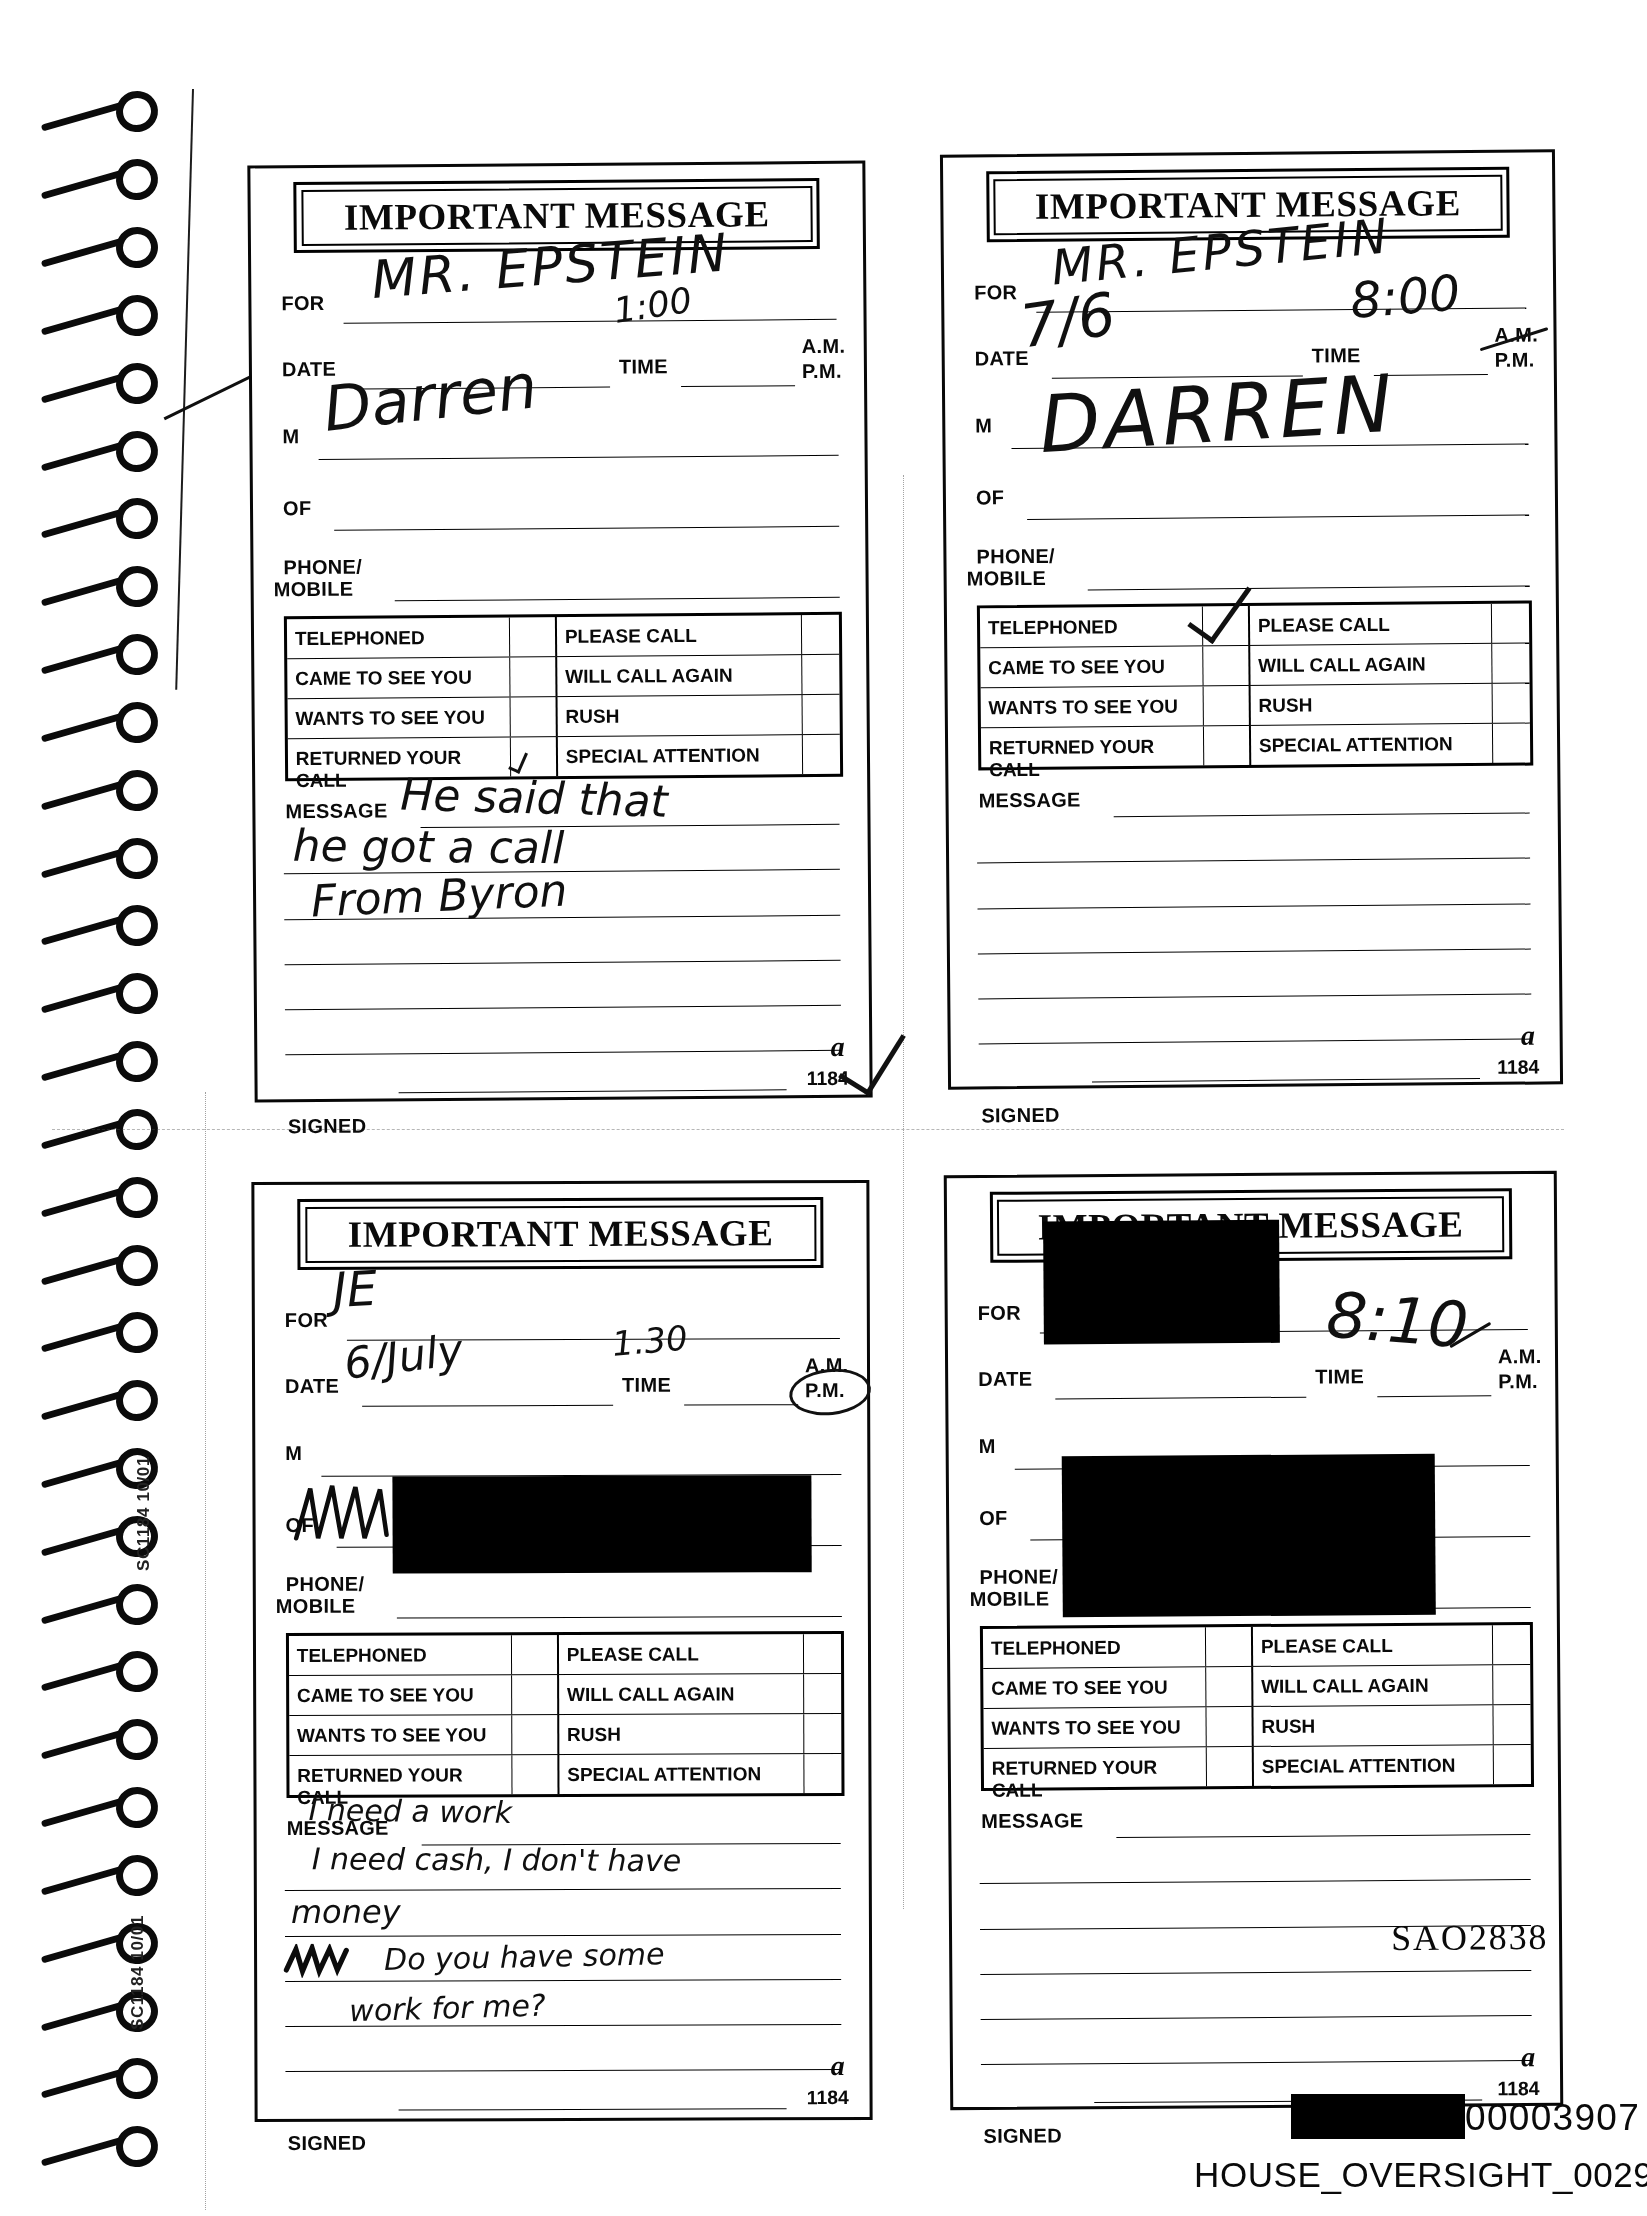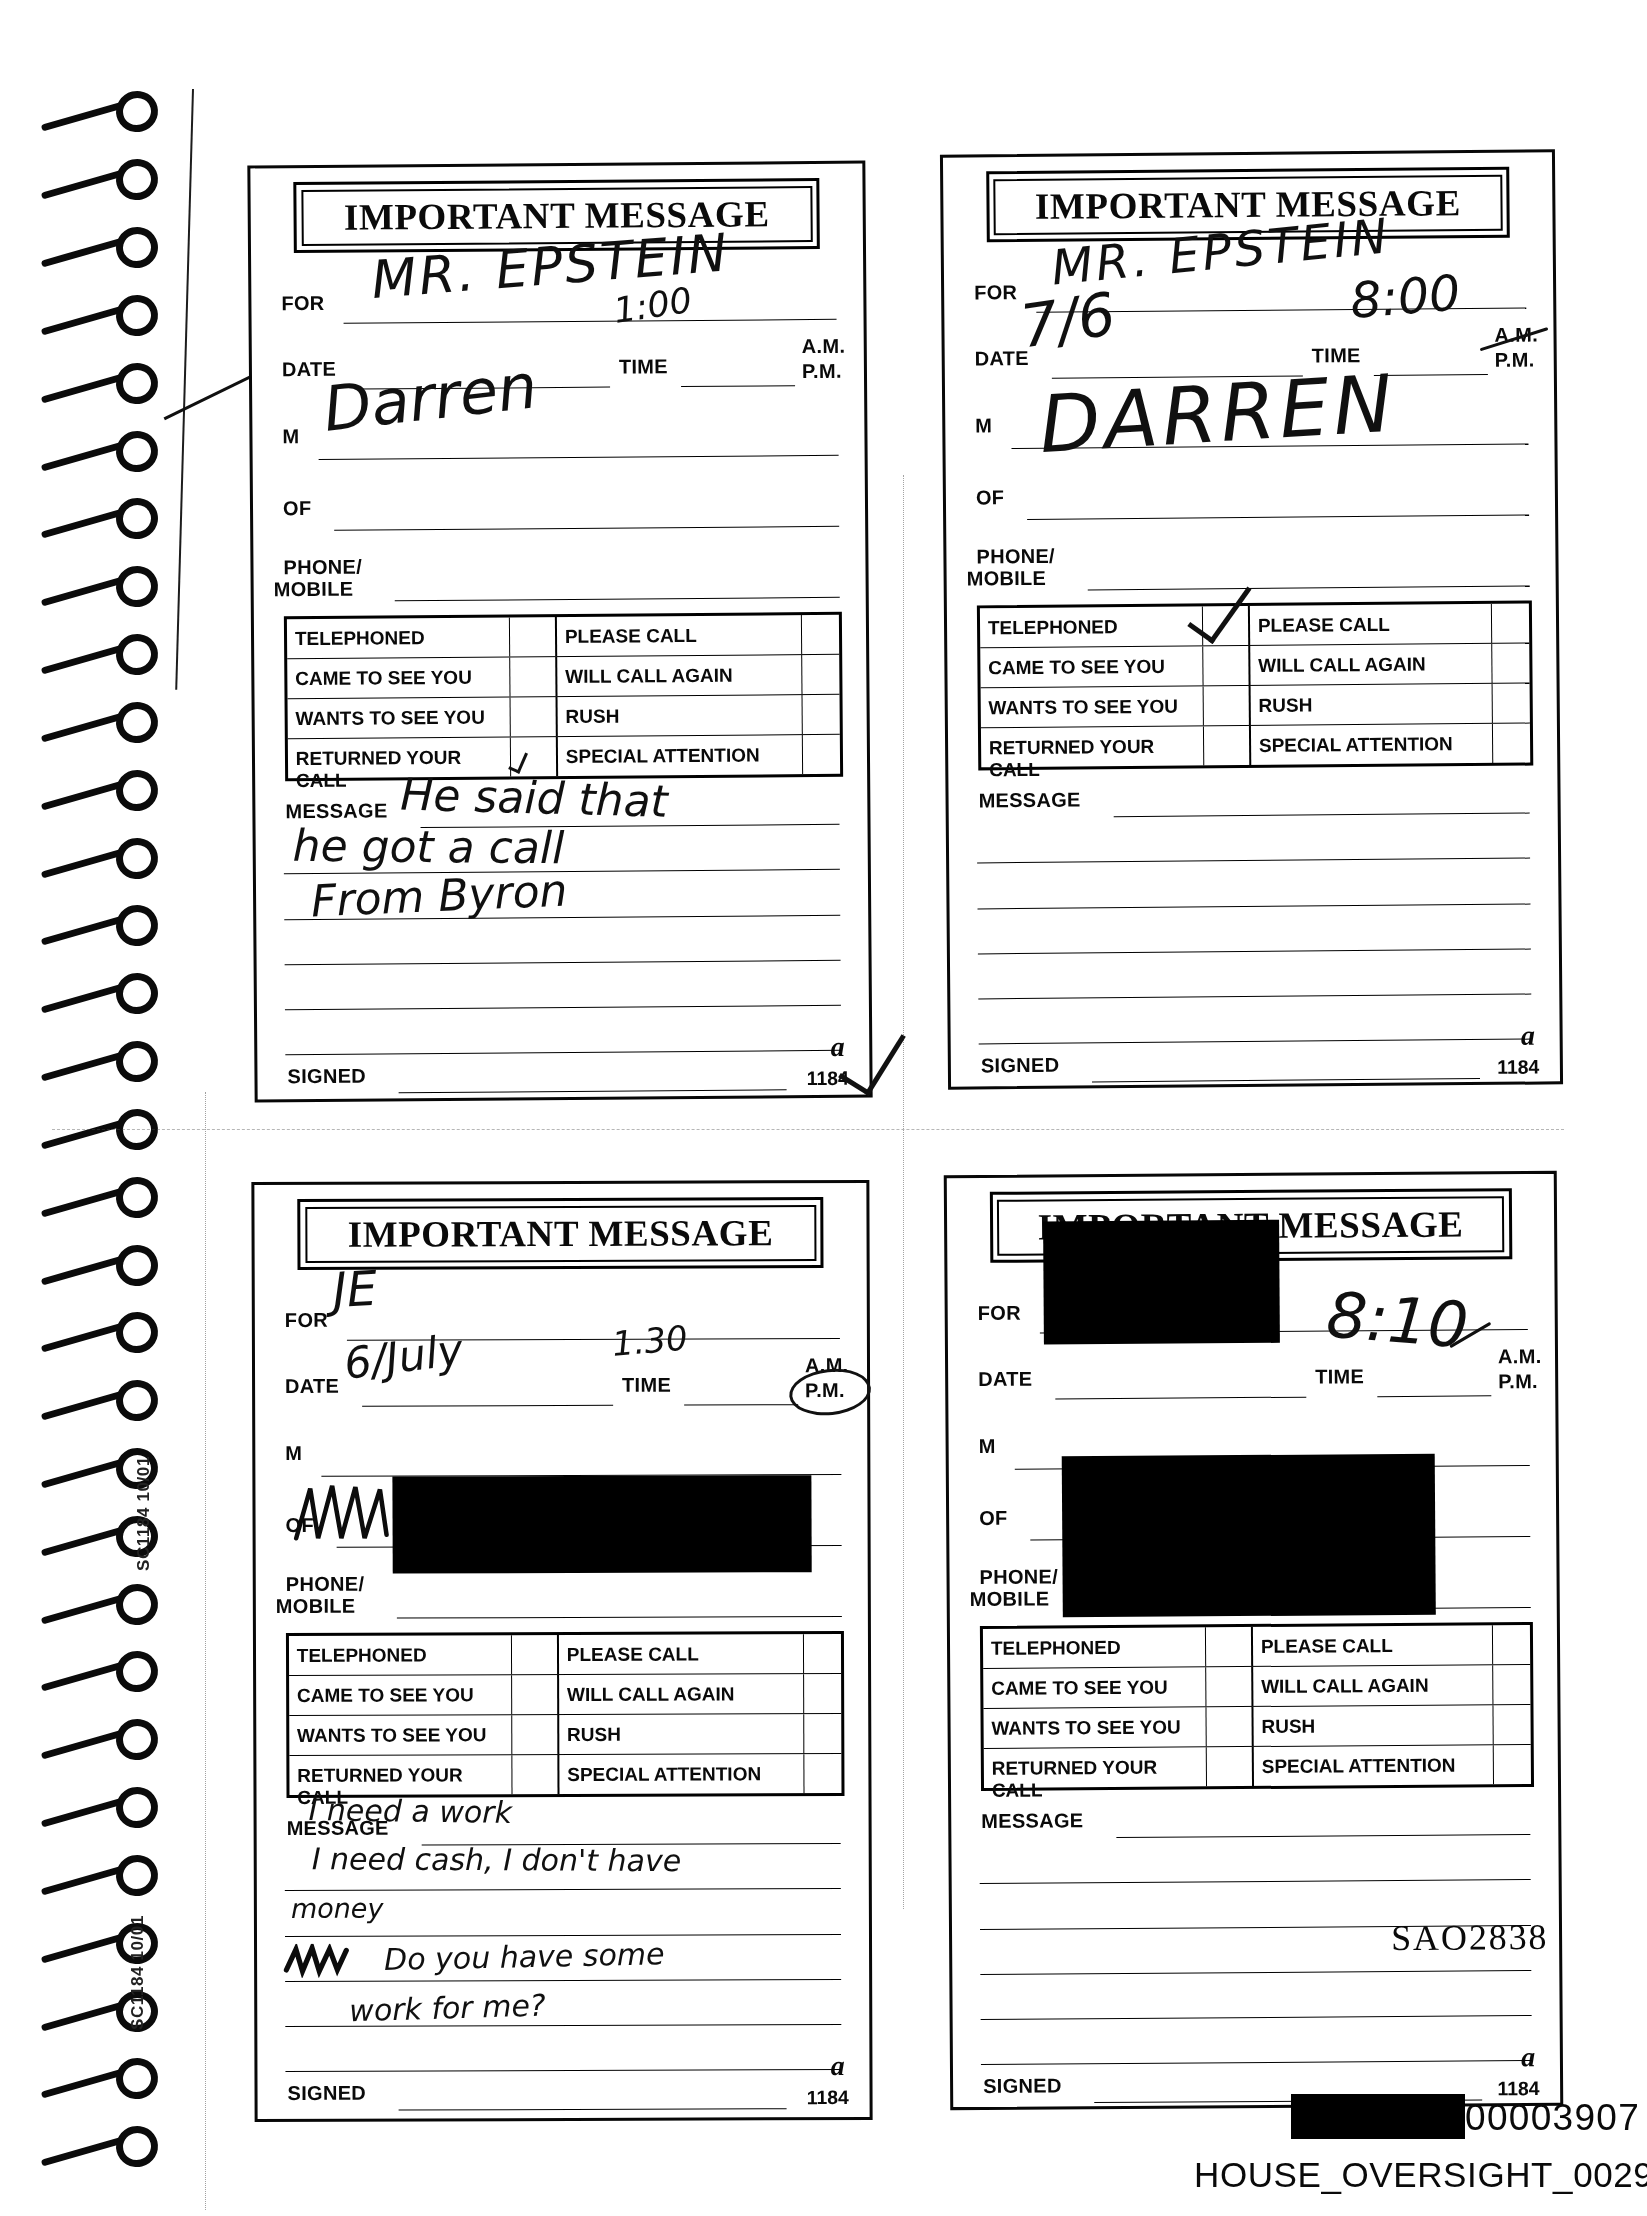--- a/index.html
+++ b/index.html
@@ -54,21 +54,21 @@
        padding:9px 0 0 7.8px;box-sizing:border-box;}
   .cbb{flex:0 0 45px;border-right:2.6px solid #000;position:relative;}
   .cbr{flex:1;border-right:1.9px solid #000;font:700 19px "Liberation Sans",sans-serif;
        padding:9px 0 0 7.8px;box-sizing:border-box;}
   .cbb2{flex:0 0 37px;position:relative;}
 
   .l-message{left:30px;top:632px}
   .u-msg0{left:165px;right:28px;top:660px}
   .rline{position:absolute;left:28px;right:28px;border-bottom:1.9px solid #000;z-index:1;}
   .r1{top:705px}.r2{top:751px}.r3{top:796px}.r4{top:841px}.r5{top:886px}
-  .l-signed{left:30px;top:897px}
+  .l-signed{left:30px;top:947px}
   .u-signed{left:141px;width:388px;top:925px}
   .formnum{position:absolute;right:20.7px;top:903px;font:700 19.4px "Liberation Sans",sans-serif;}
   .brandlogo{position:absolute;right:26px;top:867px;
              font:900 italic 28px "Liberation Serif",serif;letter-spacing:-1.3px;}
 
   
   .hw{position:absolute;font-family:"DejaVu Sans",sans-serif;font-style:italic;
       color:#101010;white-space:nowrap;z-index:3;}
 
   
@@ -424,21 +424,21 @@
     <span class="hw" style="left:78px;top:76px;font-size:48px;transform:rotate(-3deg);">JE</span>
     <span class="hw" style="left:89px;top:147px;font-size:43px;transform:rotate(-7deg);">6/July</span>
     <span class="hw" style="left:357px;top:137px;font-size:34px;transform:rotate(-5deg);">1.30</span>
     <div class="ellipse" style="left:534px;top:186px;width:76px;height:40px;transform:rotate(-6deg);"></div>
     <svg style="position:absolute;left:34px;top:292px;z-index:3;" width="110" height="71" viewBox="0 0 170 110">
       <path d="M10,95 L32,18 L44,95 L66,14 L80,95 L102,16 L116,95 L140,20 L150,90" stroke="#0c0c0c" stroke-width="7" fill="none" stroke-linecap="round"></path>
     </svg>
     <div class="redact" style="left:137px;top:292px;width:419px;height:97px;"></div>
     <span class="hw" style="left:52px;top:609px;font-size:30px;transform:rotate(1deg);">I need a work</span>
     <span class="hw" style="left:55px;top:658px;font-size:30px;transform:rotate(0.5deg);">I need cash, I don't have</span>
-    <span class="hw" style="left:34px;top:708px;font-size:27px;">money</span>
+    <span class="hw" style="left:34px;top:708px;font-size:32px;">money</span>
     <svg style="position:absolute;left:26px;top:759px;z-index:3;" width="71" height="34" viewBox="0 0 110 52">
       <path d="M5,40 L20,8 L30,42 L45,6 L56,42 L72,8 L84,40 L98,10" stroke="#0c0c0c" stroke-width="8" fill="none" stroke-linecap="round"></path>
     </svg>
     <span class="hw" style="left:127px;top:755px;font-size:30px;transform:rotate(-1deg);">Do you have some</span>
     <span class="hw" style="left:92px;top:806px;font-size:30px;transform:rotate(-1.5deg);">work for me?</span>
   </div>
 
   <div class="slip" style="left:947px;top:1173px;width:607px;height:929px;transform:rotate(-0.4deg);">
     <div class="imp-outer">
       <div class="imp-inner">IMPORTANT MESSAGE</div>

